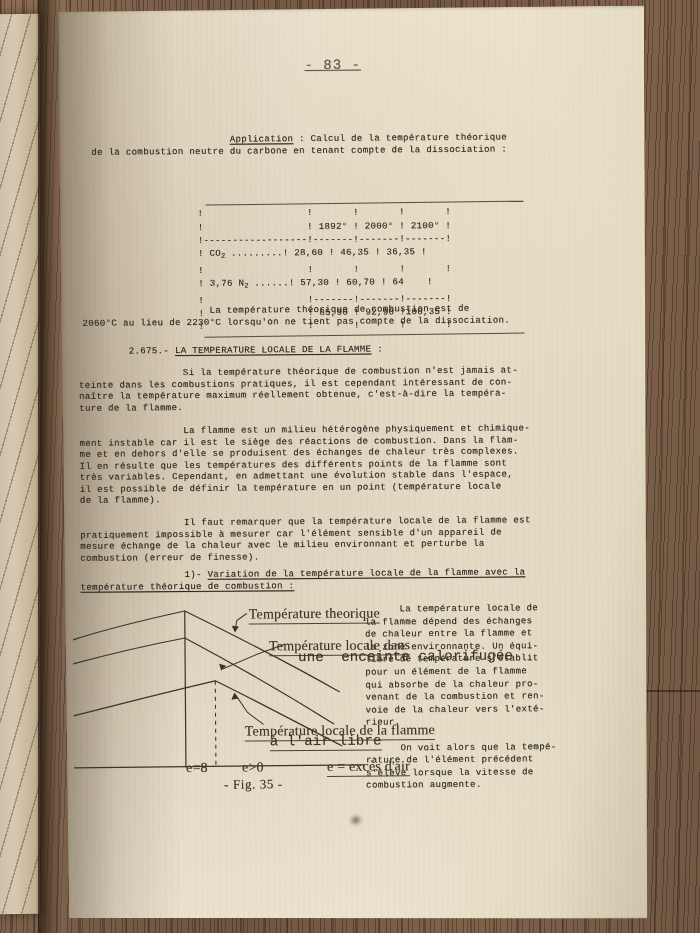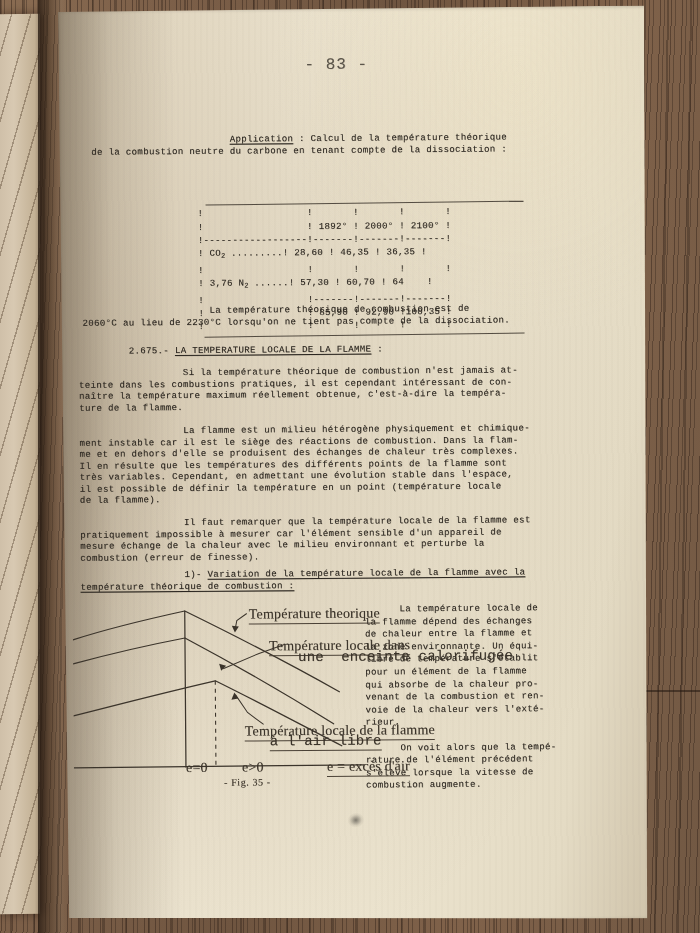--- a/index.html
+++ b/index.html
@@ -93,21 +93,21 @@
     font-family:"Liberation Mono","DejaVu Sans Mono",monospace;
     font-size:9.1px;
     line-height:11.55px;
     letter-spacing:.32px;
     white-space:pre;
     text-shadow:.35px .25px .5px rgba(60,52,40,.42);
   }
   .u{text-decoration:underline;text-underline-offset:1.5px;}
 
   #pagenum{
-    left:248px;top:52px;font-size:16px;letter-spacing:1px;opacity:.74;
+    left:248px;top:52px;font-size:14px;letter-spacing:1px;opacity:.74;text-decoration:underline;
   }
 
   #para-app{left:34px;top:125px;}
   #para-2060{left:24px;top:296px;}
   #head-2362{left:70px;top:336px;}
   #para-si{left:20px;top:358px;}
   #para-flamme{left:20px;top:416px;}
   #para-faut{left:20px;top:508px;}
   #head-1{left:20px;top:560px;}
   #col-right{left:304px;top:596px;line-height:12.6px;}
@@ -137,21 +137,21 @@
   }
   .handlabel.u2{border-bottom:.9px solid #4a4136;padding-bottom:.5px;}
   #lab-theo{left:176px;top:10px;}
   #lab-enc{left:196px;top:42px;}
   #lab-enc2{left:225px;top:53px;font-family:Liberation Mono, monospace;}
   #lab-libre{left:171px;top:127px;}
   #lab-libre2{left:196px;top:137px;font-family:Liberation Mono, monospace;}
   #lab-e0{left:112px;top:163px;}
   #lab-egt{left:160px;top:163px;margin-left:8px;}
   #lab-exc{left:253px;top:163px;}
-  #lab-fig{left:150px;top:180px;font-size:10px;letter-spacing:.6px;}
+  #lab-fig{left:150px;top:180px;font-size:13px;letter-spacing:.6px;}
 </style>
 </head>
 <body>
 
 <div id="desk"></div>
 
 <div id="leftpage">
   <div class="curl"></div>
 </div>
 <div id="gutter"></div>
@@ -246,18 +246,18 @@
         <polygon points="148,74 146,67 153,69"></polygon>
         <polygon points="161,96 158,103 165,102"></polygon>
       </g>
     </svg>
 
     <div class="handlabel u2" id="lab-theo">Température theorique</div>
     <div class="handlabel u2" id="lab-enc">Température locale dans</div>
     <div class="handlabel" id="lab-enc2">une  enceinte calorifugée</div>
     <div class="handlabel u2" id="lab-libre">Température locale de la flamme</div>
     <div class="handlabel u2" id="lab-libre2">à l'air libre</div>
-    <div class="handlabel" id="lab-e0">e=0</div>
+    <div class="handlabel" id="lab-e0">e=8</div>
     <div class="handlabel" id="lab-egt">e&gt;0</div>
     <div class="handlabel u2" id="lab-exc">e = excès d'air</div>
     <div class="handlabel" id="lab-fig">- Fig. 35 -</div>
   </div>
 </div>
 
 </body></html>

